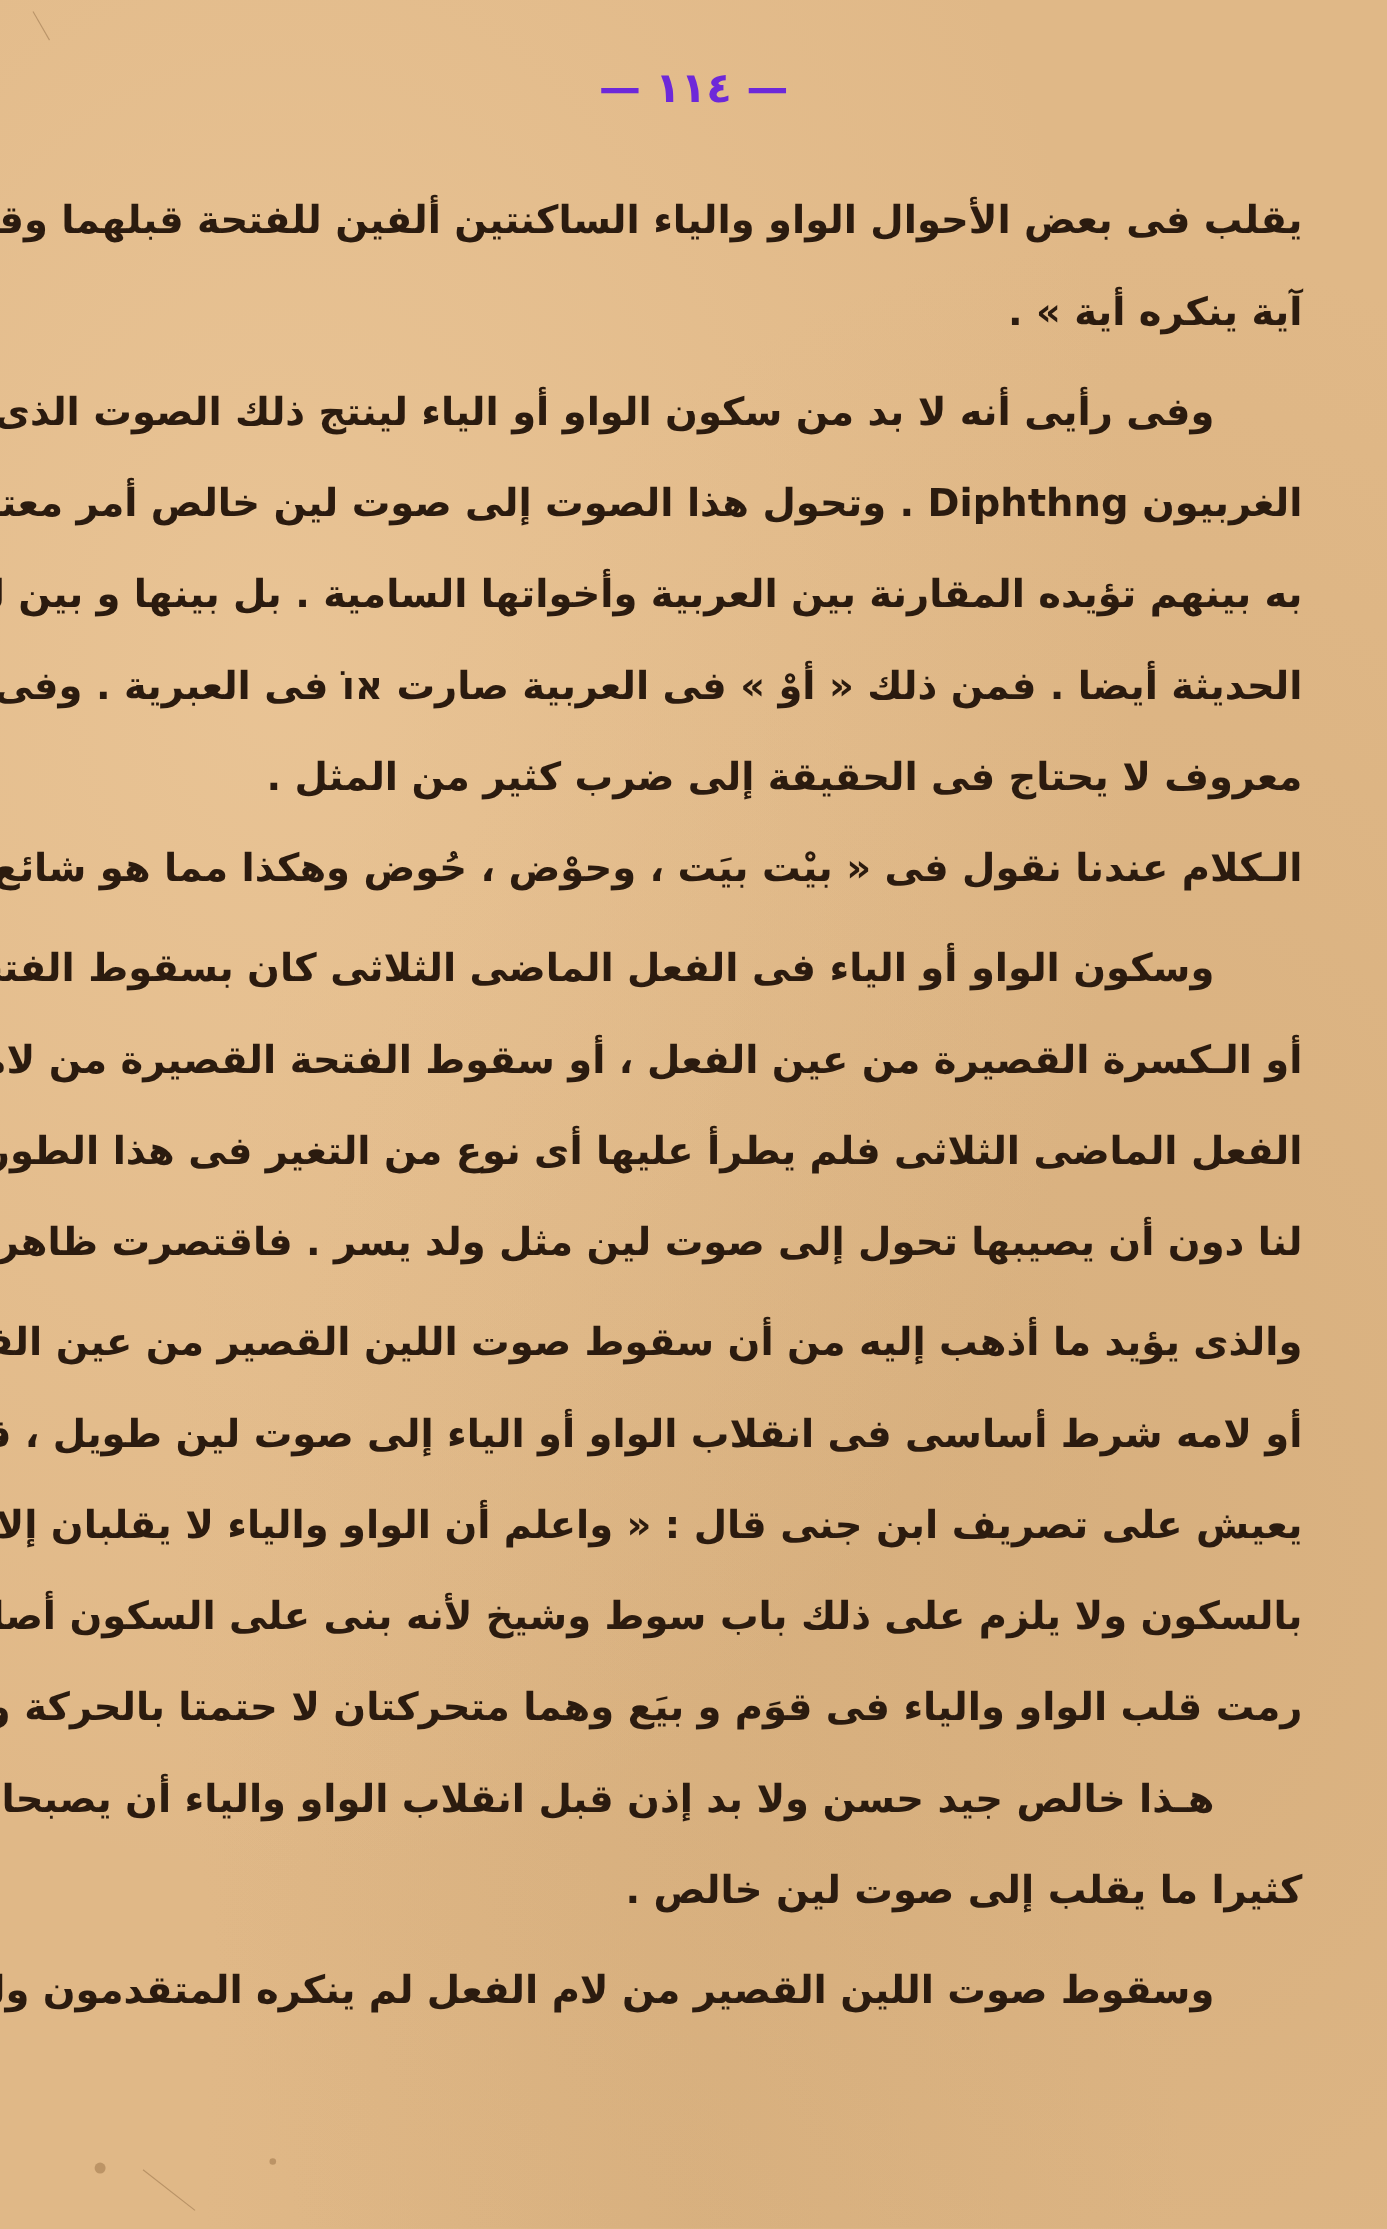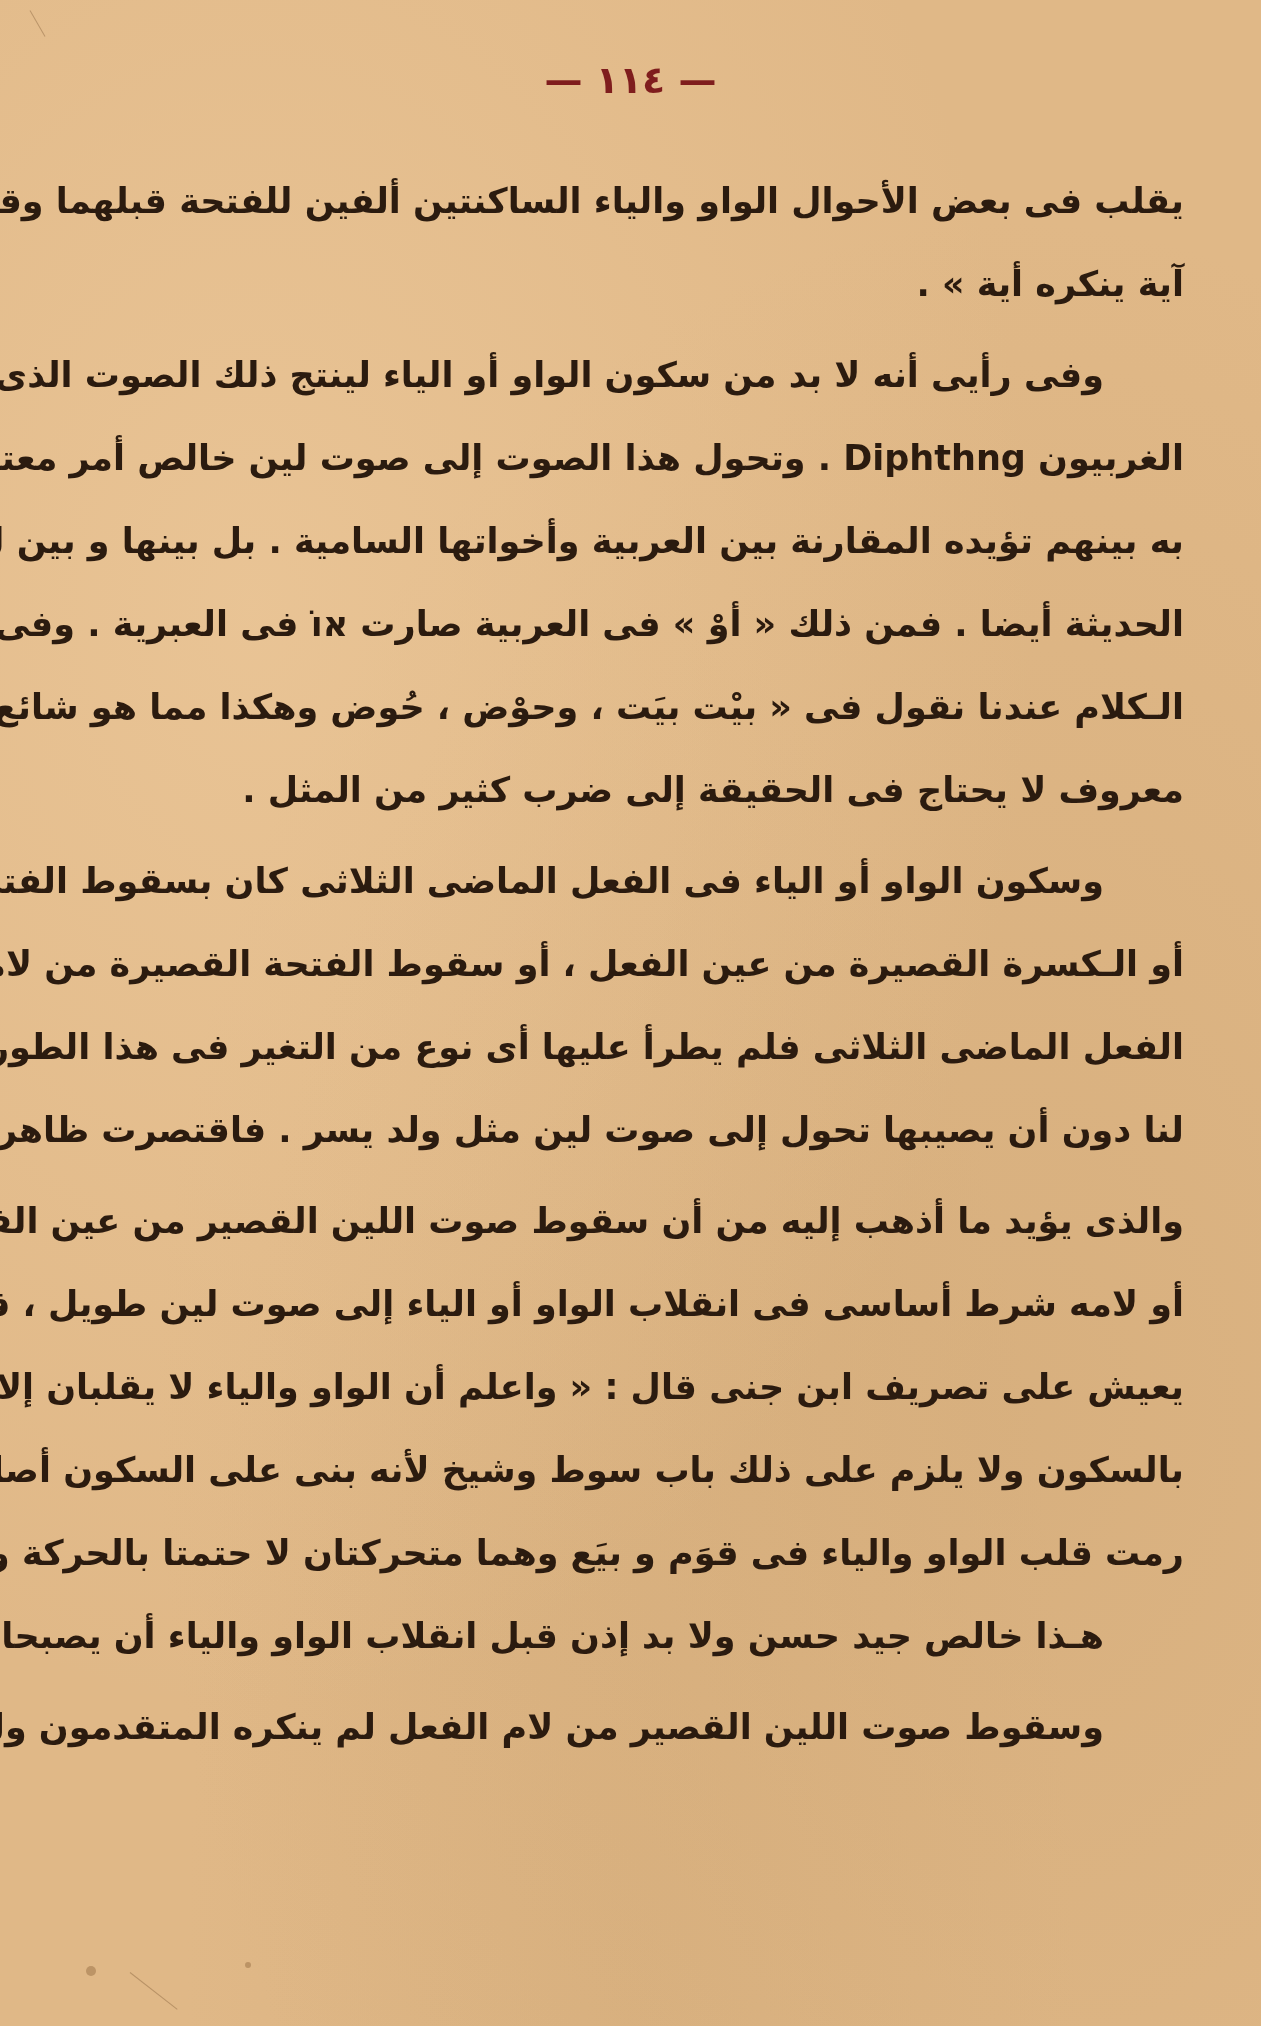--- a/index.html
+++ b/index.html
@@ -28,21 +28,21 @@
     .page-number {
       position: absolute;
       top: 58px;
       left: 0;
       width: 1261px;
       text-align: center;
       font-size: 38px;
       font-weight: bold;
       letter-spacing: 2px;
       direction: rtl;
-      color: #7f1d1d;
+      color: #6d28d9;
     }
     .text-body {
       position: absolute;
       top: 160px;
       left: 96px;
       width: 1088px;
       direction: rtl;
     }
     .line {
       height: 83px;
@@ -96,40 +96,41 @@
     </div>
     <div class="para-gap"></div>
 
     <div>
       <div class="line indent">وفى رأيى أنه لا بد من سكون الواو أو الياء لينتج ذلك الصوت الذى يسميه</div>
       <div class="line">
         <span>الغربيون Diphthng . وتحول هذا الصوت إلى صوت لين خالص أمر معترف</span>
       </div>
       <div class="line">به بينهم تؤيده المقارنة بين العربية وأخواتها السامية . بل بينها و بين لهجاتها</div>
       <div class="line">الحديثة أيضا . فمن ذلك « أوْ » فى العربية صارت אוֹ فى العبرية . وفى لهجة</div>
+      <div class="line last">معروف لا يحتاج فى الحقيقة إلى ضرب كثير من المثل .</div>
       <div class="line">الـكلام عندنا نقول فى « بيْت بيَت ، وحوْض ، حُوض وهكذا مما هو شائع</div>
-      <div class="line last">معروف لا يحتاج فى الحقيقة إلى ضرب كثير من المثل .</div>
     </div>
     <div class="para-gap"></div>
 
     <div>
       <div class="line indent">وسكون الواو أو الياء فى الفعل الماضى الثلاثى كان بسقوط الفتحة القصيرة</div>
       <div class="line">أو الـكسرة القصيرة من عين الفعل ، أو سقوط الفتحة القصيرة من لامه . أما فاء</div>
       <div class="line">الفعل الماضى الثلاثى فلم يطرأ عليها أى نوع من التغير فى هذا الطور ، وقد رويت</div>
       <div class="line">لنا دون أن يصيبها تحول إلى صوت لين مثل ولد يسر . فاقتصرت ظاهرة الإعلال</div>
     </div>
     <div class="para-gap"></div>
 
     <div>
       <div class="line">والذى يؤيد ما أذهب إليه من أن سقوط صوت اللين القصير من عين الفعل</div>
       <div class="line">أو لامه شرط أساسى فى انقلاب الواو أو الياء إلى صوت لين طويل ، قول ابن</div>
       <div class="line">يعيش على تصريف ابن جنى قال : « واعلم أن الواو والياء لا يقلبان إلا بعد إيهانهما</div>
       <div class="line">بالسكون ولا يلزم على ذلك باب سوط وشيخ لأنه بنى على السكون أصلا ، فلو</div>
       <div class="line">رمت قلب الواو والياء فى قوَم و بيَع وهما متحركتان لا حتمتا بالحركة ولم يقلبا »</div>
       <div class="line indent">هـذا خالص جيد حسن ولا بد إذن قبل انقلاب الواو والياء أن يصبحا</div>
+      <div class="line last">كثيرا ما يقلب إلى صوت لين خالص .</div>
     </div>
     <div class="para-gap"></div>
 
     <div>
       <div class="line indent">وسقوط صوت اللين القصير من لام الفعل لم ينكره المتقدمون ولم يشيروا إلى</div>
     </div>
 
   </div>
 </div>
 

